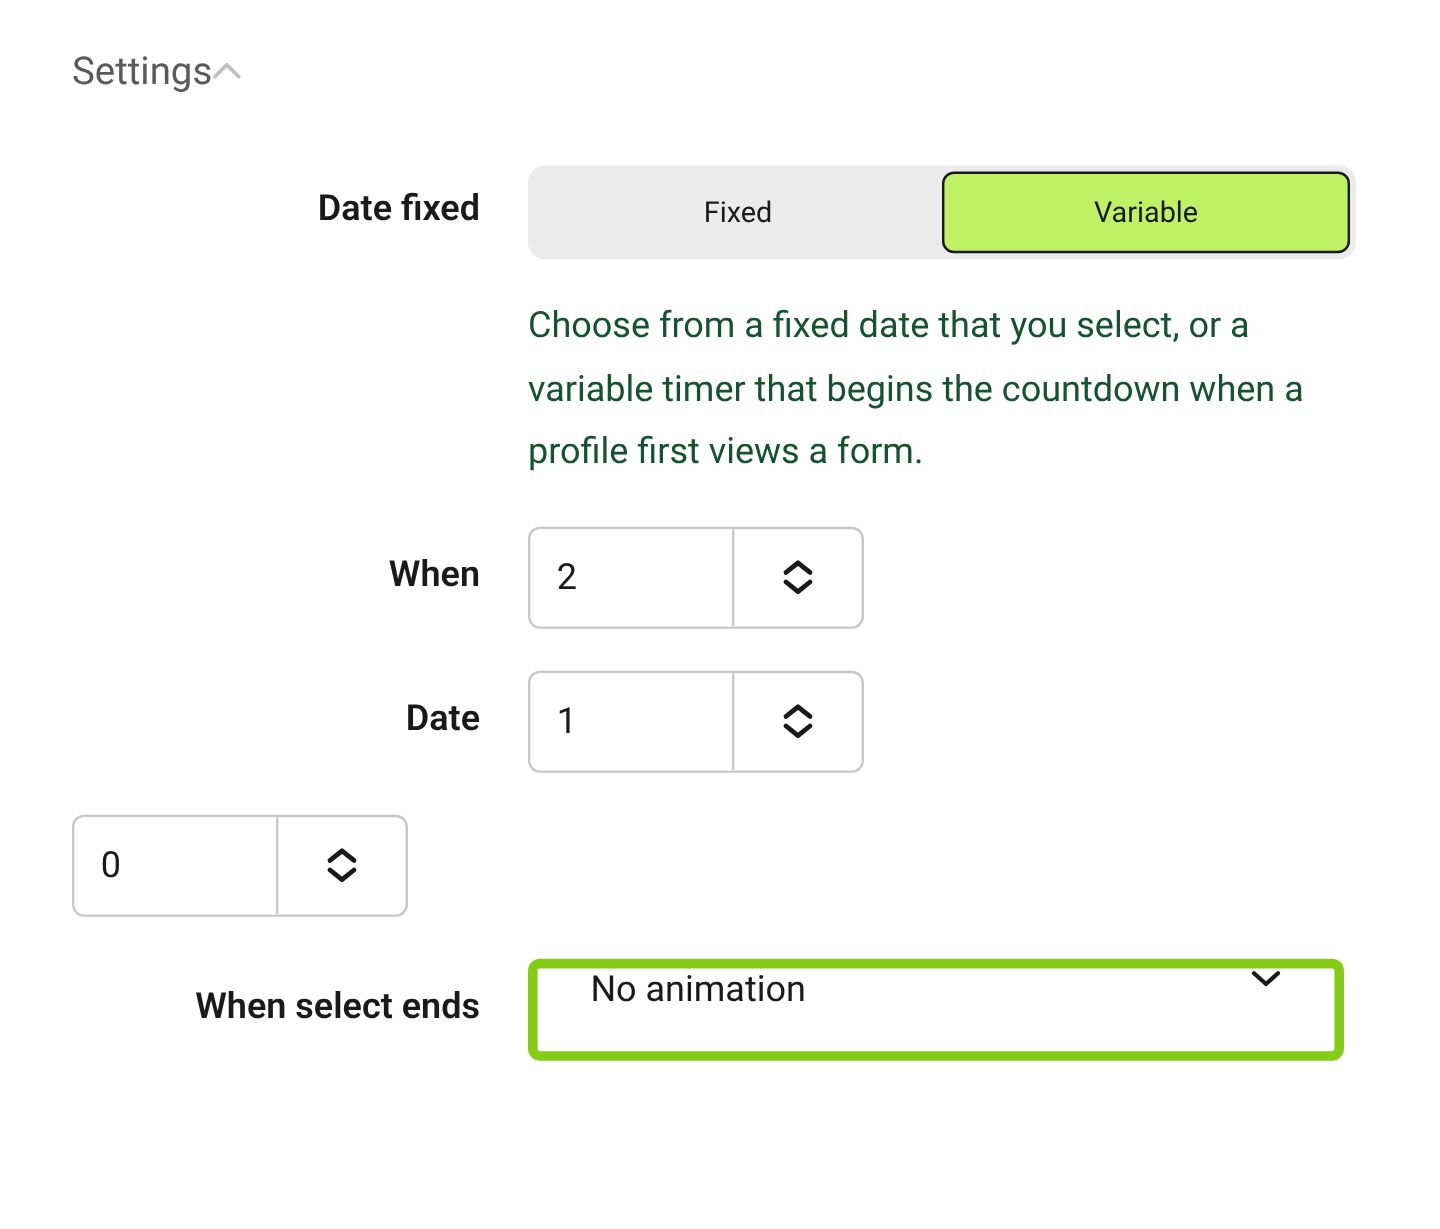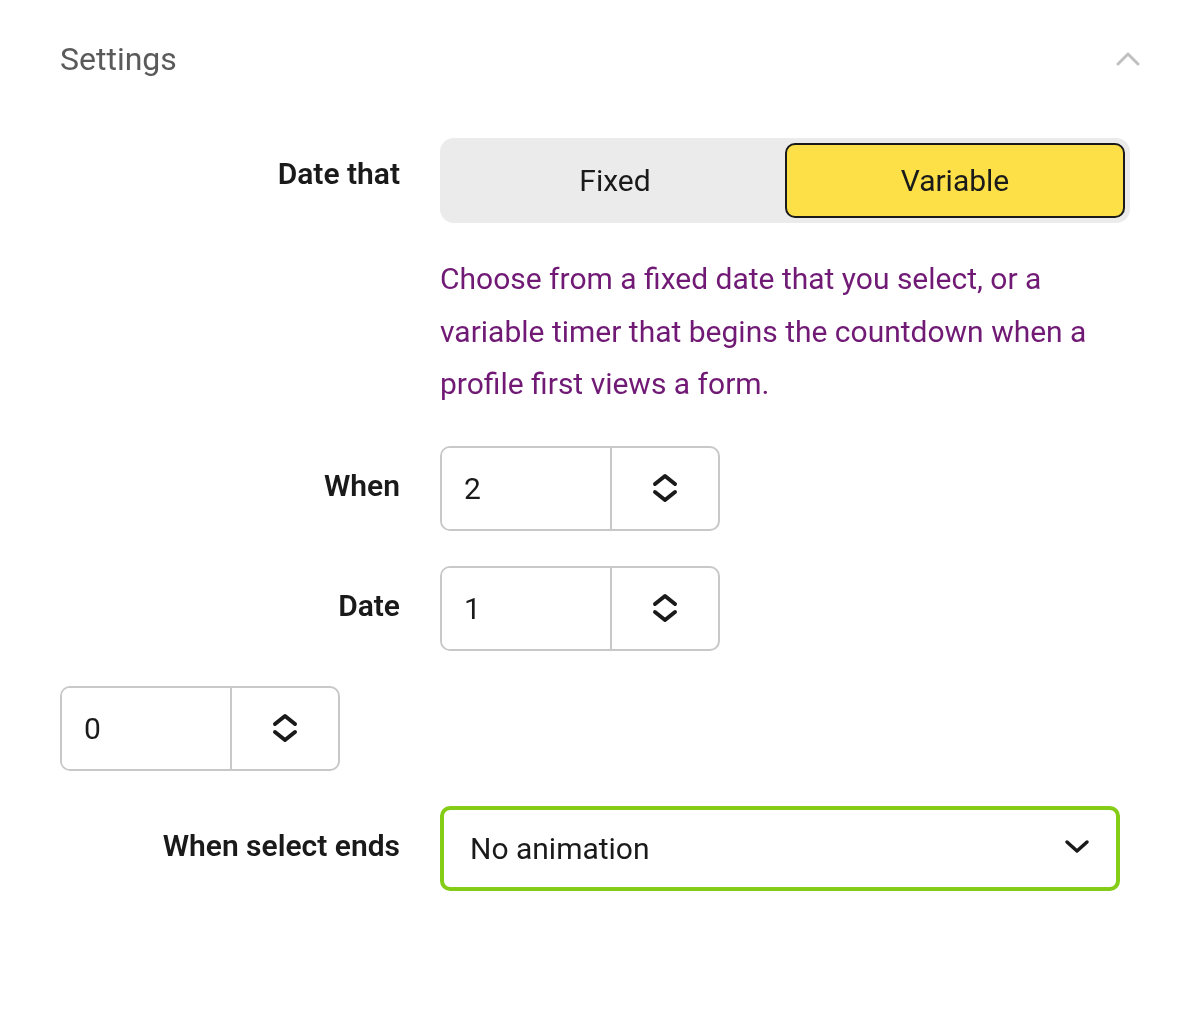--- a/index.html
+++ b/index.html
@@ -10,21 +10,21 @@
     
     body {
       font-family: -apple-system, BlinkMacSystemFont, "Segoe UI", Roboto, Helvetica, Arial, sans-serif;
       background: #ffffff;
       padding: 40px 60px;
       color: #1a1a1a;
     }
     
     .settings-header {
       display: flex;
-      justify-content: space-between;
+      justify-content: flex-start;
       align-items: center;
       margin-bottom: 60px;
     }
     
     .settings-title {
       font-size: 32px;
       font-weight: 400;
       color: #5a5a5a;
     }
     
@@ -59,37 +59,37 @@
       border-radius: 14px;
       padding: 5px;
       width: 100%;
       max-width: 690px;
     }
     
     .segment {
       flex: 1;
       text-align: center;
       padding: 18px 0;
-      font-size: 30px;
+      font-size: 24px;
       font-weight: 400;
       color: #1a1a1a;
       border-radius: 10px;
       cursor: pointer;
       border: 2px solid transparent;
     }
     
     .segment.active {
-      background: #fde047;
+      background: #bef264;
       border: 2px solid #1a1a1a;
       font-weight: 400;
     }
     
     .help-text {
       font-size: 30px;
-      color: #701a75;
+      color: #14532d;
       line-height: 1.75;
       margin-top: 30px;
       max-width: 680px;
       font-weight: 400;
     }
     
     .number-input-wrapper {
       display: flex;
       border: 2px solid #c8c8c8;
       border-radius: 10px;
@@ -119,28 +119,28 @@
       cursor: pointer;
       gap: 0;
     }
     
     .stepper-up, .stepper-down {
       line-height: 0.7;
     }
     
     .select-wrapper {
       position: relative;
-      border: 4px solid #84cc16;
+      border: 8px solid #84cc16;
       border-radius: 10px;
       width: 100%;
       max-width: 680px;
       height: 85px;
       display: flex;
-      align-items: center;
-      padding: 0 26px;
+      align-items: flex-start;
+      padding: 0 44px;
       cursor: pointer;
     }
     
     .select-value {
       font-size: 30px;
       color: #1a1a1a;
       flex: 1;
     }
     
     .select-arrow {
@@ -161,21 +161,21 @@
 <div class="settings-header">
   <div class="settings-title">Settings</div>
   <div class="collapse-icon">
     <svg width="24" height="14" viewBox="0 0 24 14" fill="none" stroke="currentColor" stroke-width="3" stroke-linecap="round" stroke-linejoin="round">
       <polyline points="2,12 12,2 22,12"></polyline>
     </svg>
   </div>
 </div>
 
 <div class="form-row">
-  <div class="form-label">Date that</div>
+  <div class="form-label">Date fixed</div>
   <div class="form-control">
     <div class="segmented-control">
       <div class="segment">Fixed</div>
       <div class="segment active">Variable</div>
     </div>
     <div class="help-text">Choose from a fixed date that you select, or a variable timer that begins the countdown when a profile first views a form.</div>
   </div>
 </div>
 
 <div class="form-row number-row">

